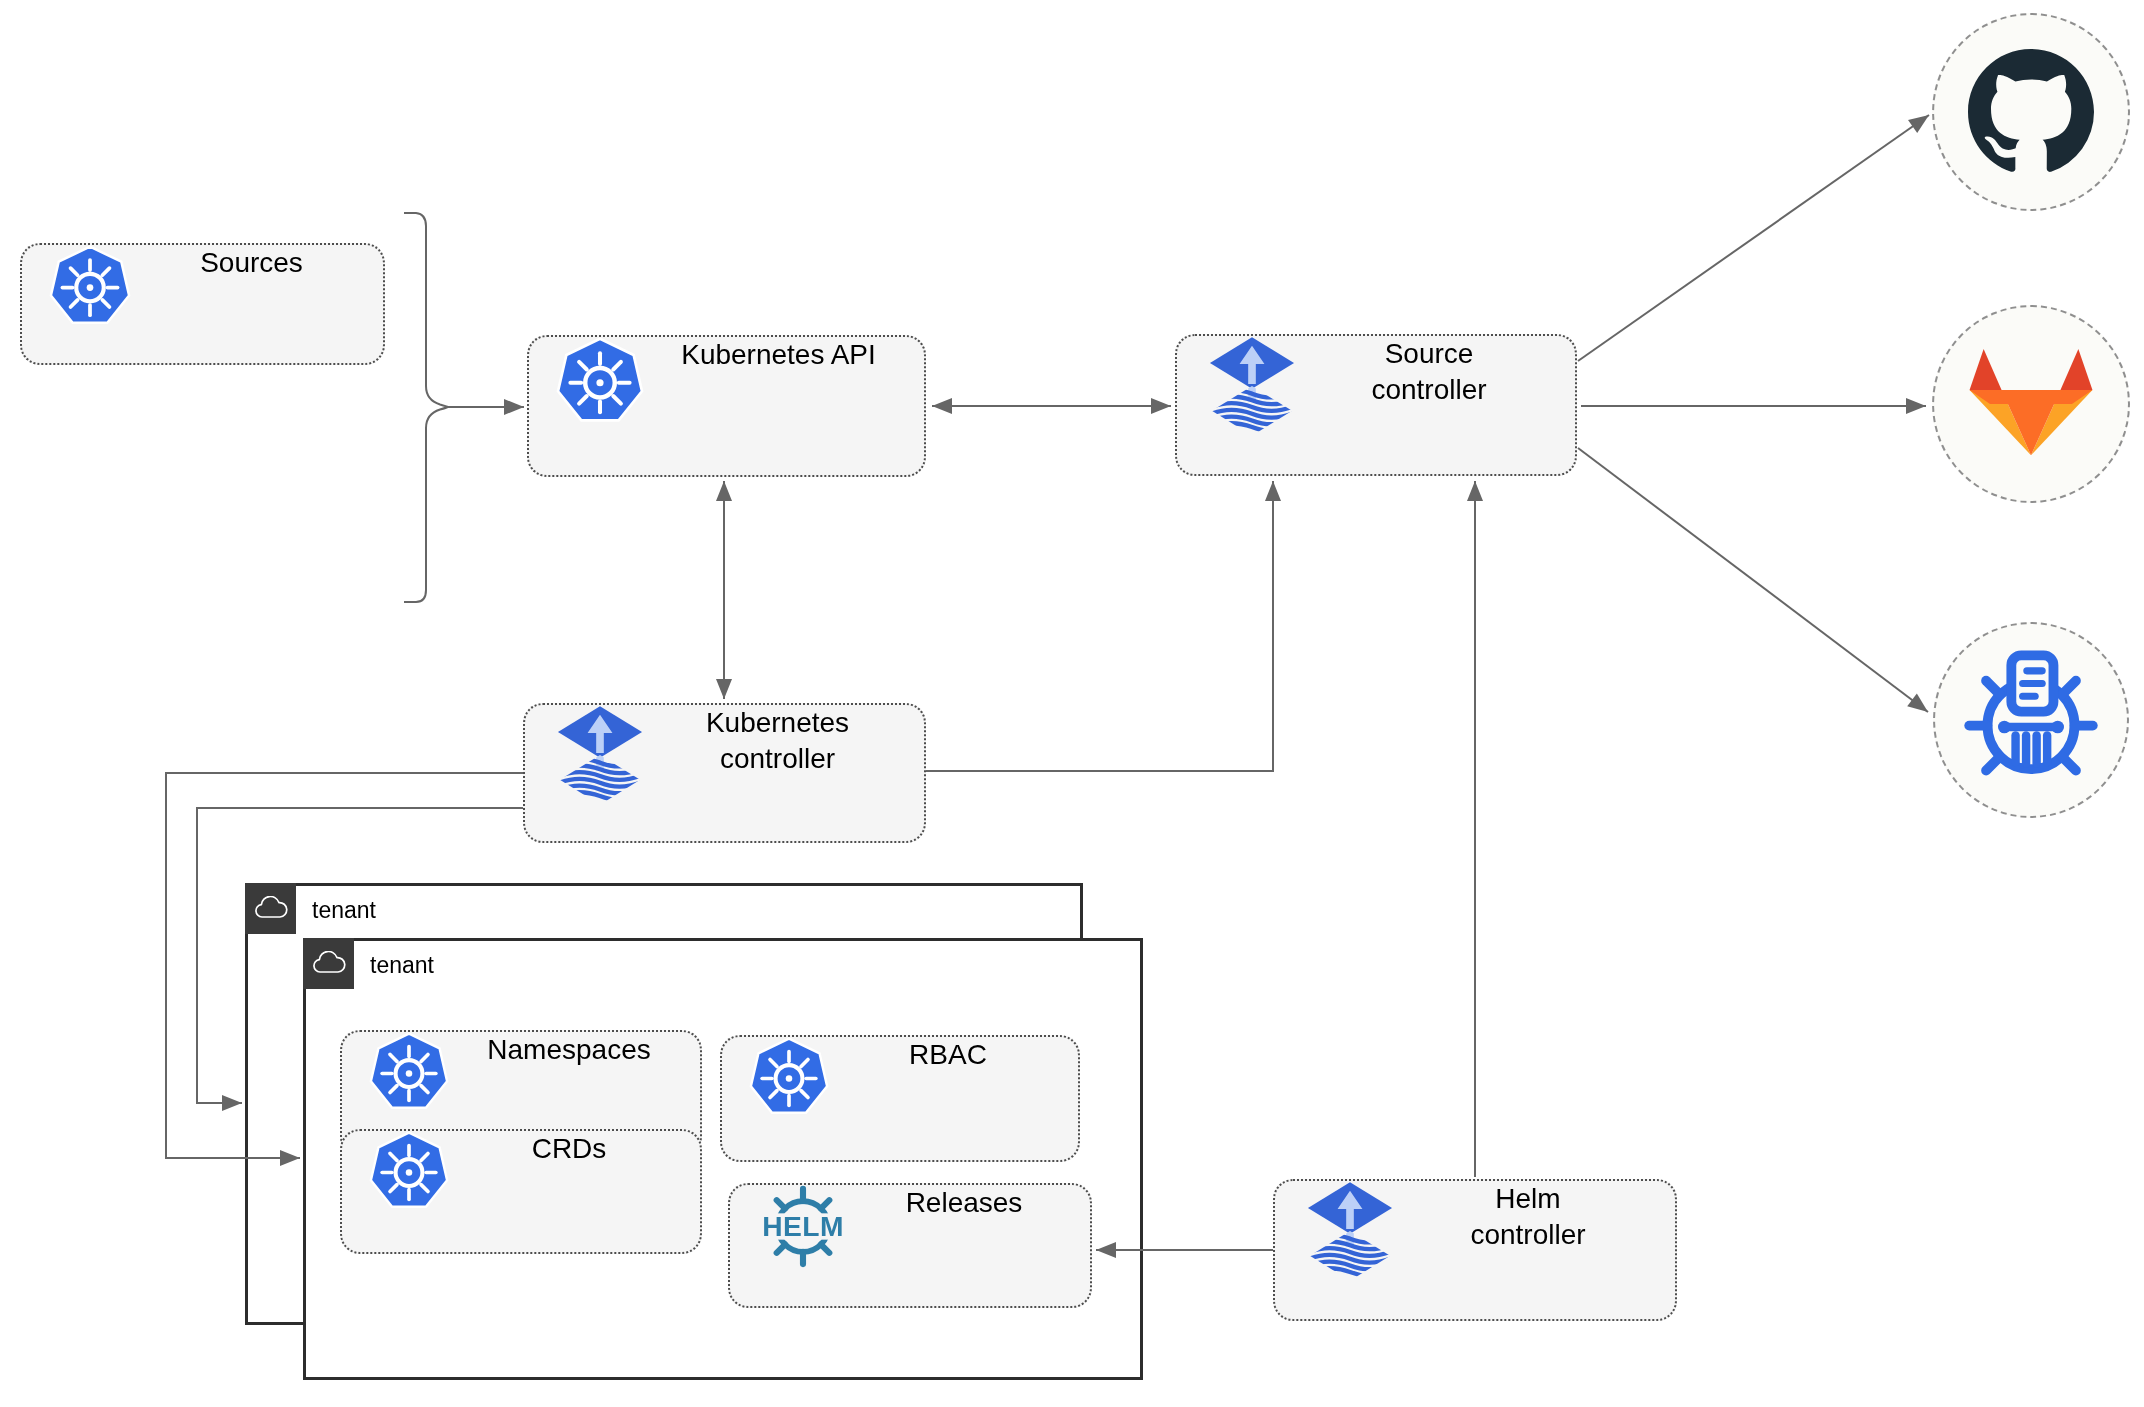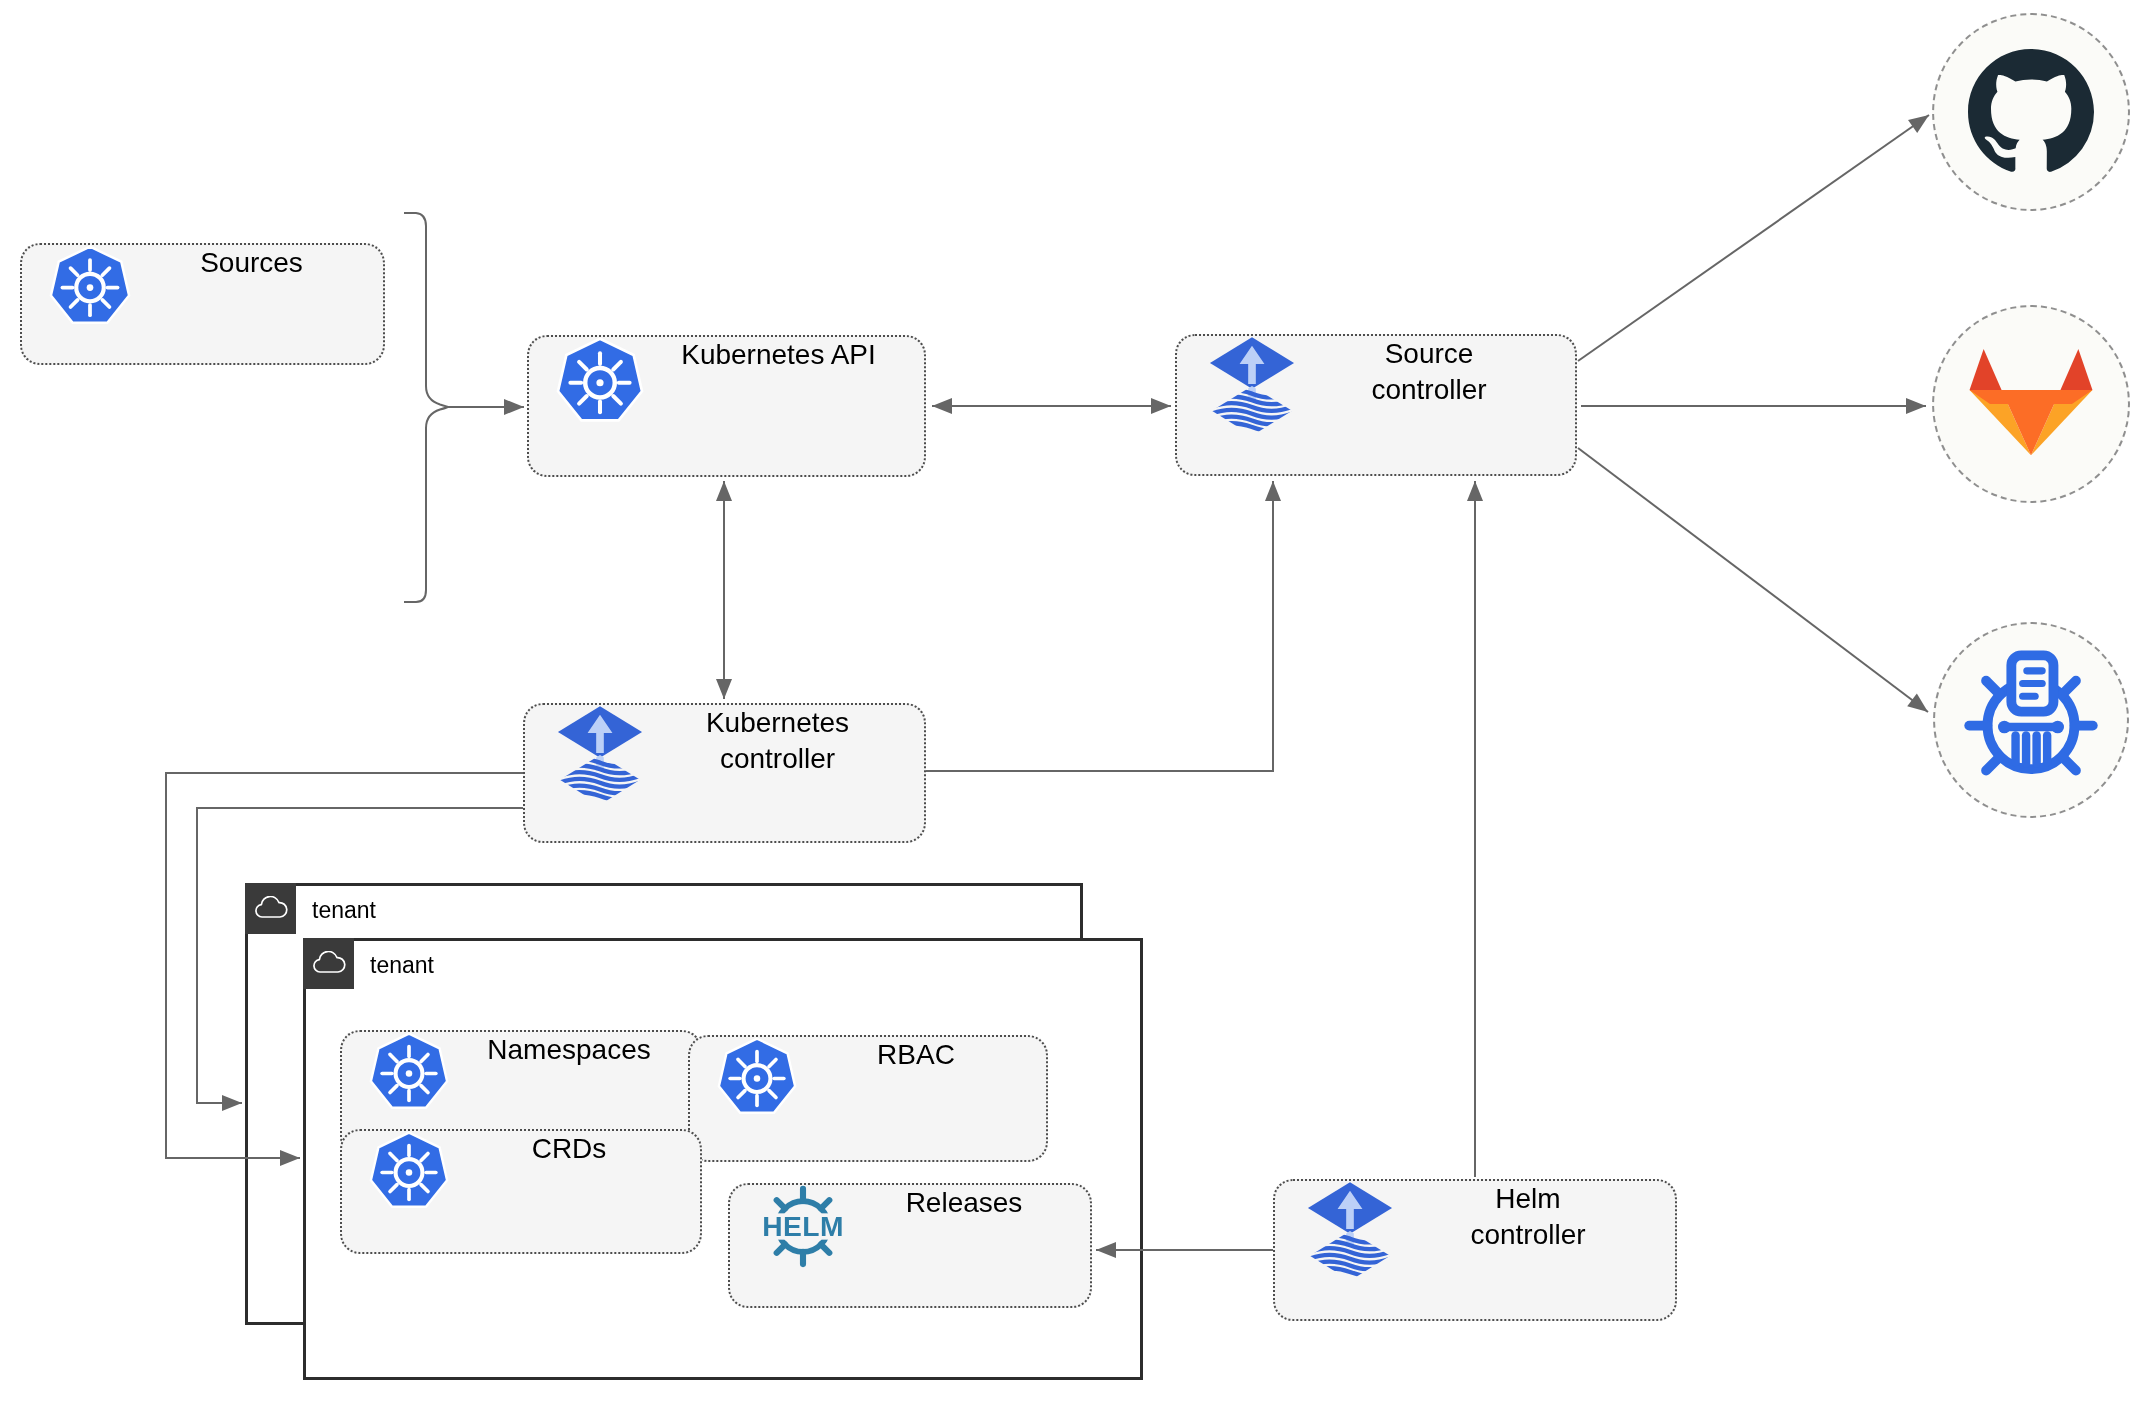--- a/index.html
+++ b/index.html
@@ -187,21 +187,21 @@
       <span>controller</span></span>
   </div>
 
   <div class="node" style="left:340px;top:1030px;width:362px;height:127px;">
     <svg class="icon" width="82" height="79">
         <use href="#sym-k8s"></use>
       </svg>
     <span class="nlabel">Namespaces</span>
   </div>
 
-  <div class="node" style="left:688px;top:1035px;width:360px;height:127px;">
+  <div class="node" style="left:720px;top:1035px;width:360px;height:127px;">
     <svg class="icon" width="82" height="79">
         <use href="#sym-k8s"></use>
       </svg>
     <span class="nlabel">RBAC</span>
   </div>
 
   <div class="node" style="left:340px;top:1129px;width:362px;height:125px;">
     <svg class="icon" width="82" height="79">
         <use href="#sym-k8s"></use>
       </svg>

